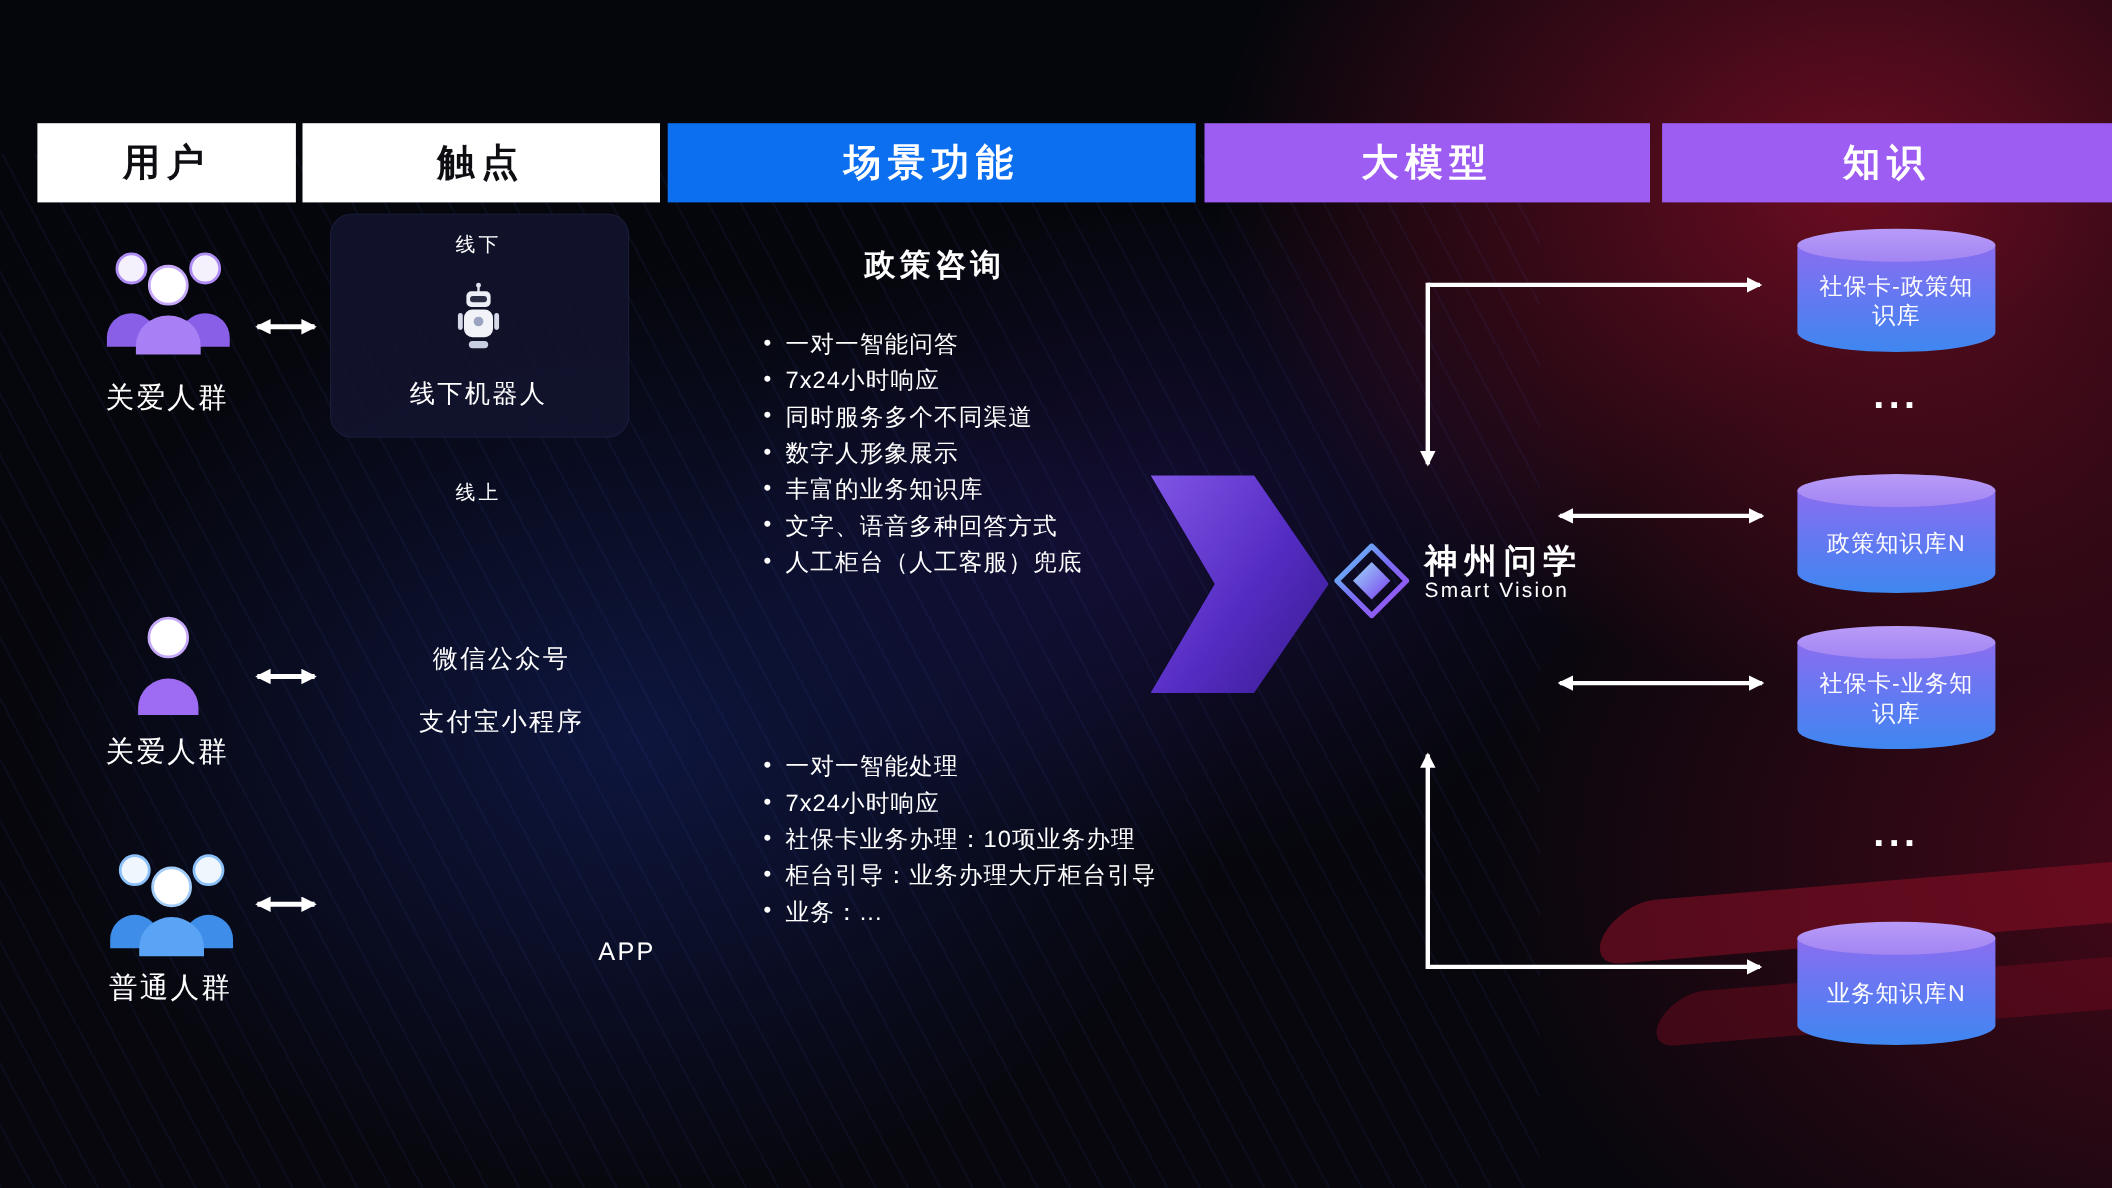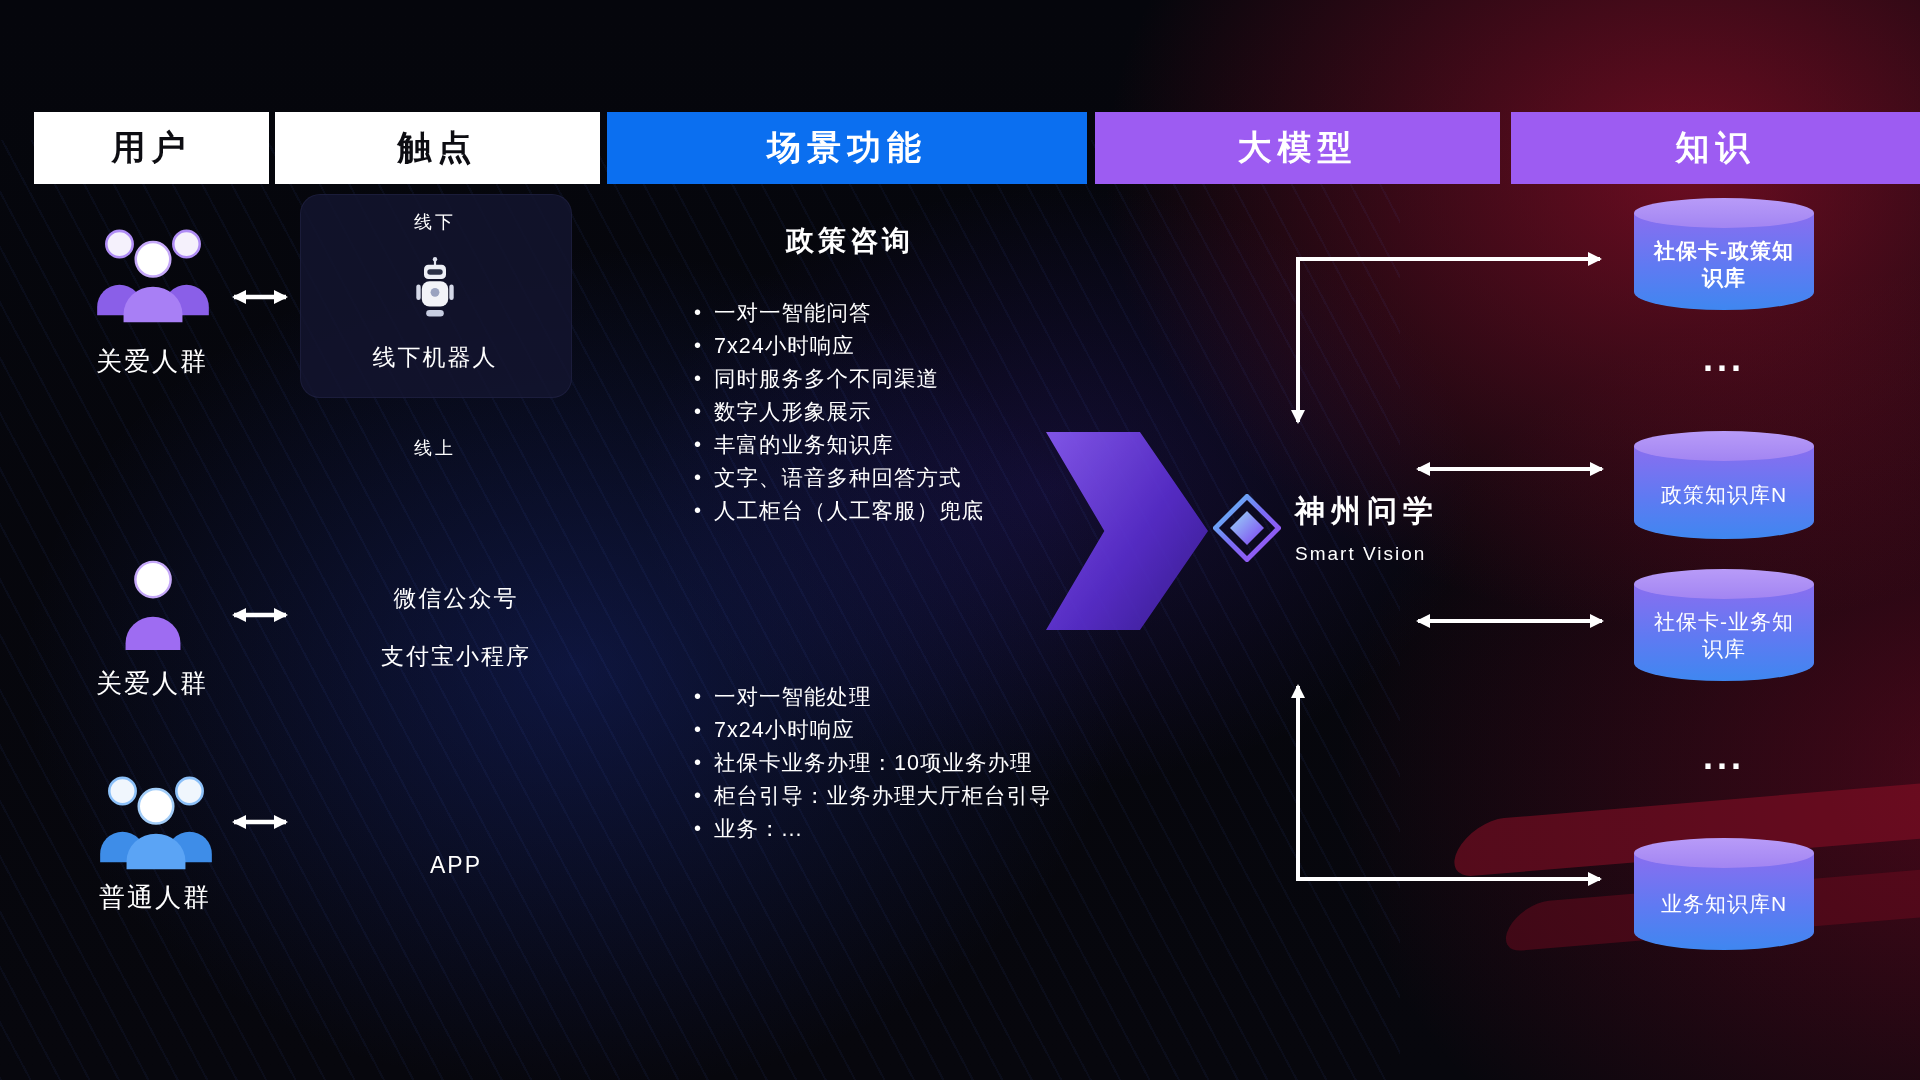--- a/index.html
+++ b/index.html
@@ -42,21 +42,21 @@
   .scn-list li::before{content:"•";margin-right:12px;font-size:20px;}
 
   .big-arrow{position:absolute;left:1046px;top:432px;width:162px;height:198px;
     background:linear-gradient(125deg,#8a5cf6 0%,#5b2fd0 55%,#3a1f96 100%);
     clip-path:polygon(0 0,58% 0,100% 50%,58% 100%,0 100%,36% 50%);
     opacity:0.92;filter:drop-shadow(0 0 26px rgba(120,70,240,0.55));}
 
   .logo-wrap{position:absolute;left:1213px;top:494px;display:flex;align-items:flex-start;}
   .logo-text{margin-left:14px;}
   .logo-name{font-size:30px;font-weight:bold;letter-spacing:6px;line-height:1.1;}
-  .logo-sub{font-size:19px;letter-spacing:2px;margin-top:16px;}
+  .logo-sub{font-size:19px;letter-spacing:2px;margin-top:0;}
 
   .cyl{position:absolute;left:1634px;width:180px;height:112px;}
   .cyl .body{position:absolute;left:0;right:0;top:15px;bottom:0;
     background:linear-gradient(180deg,#8a6ef0 0%,#5f7af2 55%,#3f87f0 100%);
     border-radius:0 0 50% 50% / 0 0 18px 18px;}
   .cyl .top{position:absolute;left:0;right:0;top:0;height:30px;border-radius:50%;
     background:linear-gradient(180deg,#b89bf8,#a285f2);}
   .cyl .lbl{position:absolute;left:0;right:0;top:20px;bottom:0;display:flex;align-items:center;justify-content:center;
     text-align:center;font-size:21px;line-height:1.3;padding:0 14px;letter-spacing:1px;}
   .dots{position:absolute;left:1634px;width:180px;text-align:center;font-size:36px;font-weight:bold;letter-spacing:4px;}
@@ -116,21 +116,21 @@
     <rect x="8" y="23" width="24" height="23" rx="7" fill="#f2f3f8"></rect>
     <circle cx="20" cy="33" r="4" fill="#9aa3c0"></circle>
     <rect x="12" y="49" width="16" height="6" rx="3" fill="#c8cee2"></rect>
   </svg>
   <div class="card-line t-mid" style="top:342px;">线下机器人</div>
 
   <div class="card-line t-big" style="top:436px;">线上</div>
 
   <div class="channel" style="top:583px;">微信公众号</div>
   <div class="channel" style="top:641px;">支付宝小程序</div>
-  <div class="channel" style="top:852px;">APP</div>
+  <div class="channel" style="top:852px;text-align:right;">APP</div>
 
   <div class="scn-title" style="left:690px;top:222px;">政策咨询</div>
   <ul class="scn-list" style="left:694px;top:296px;">
     <li>一对一智能问答</li>
     <li>7x24小时响应</li>
     <li>同时服务多个不同渠道</li>
     <li>数字人形象展示</li>
     <li>丰富的业务知识库</li>
     <li>文字、语音多种回答方式</li>
     <li>人工柜台（人工客服）兜底</li>
@@ -161,21 +161,21 @@
       </defs>
       <polygon points="28,2 54,28 28,54 2,28" fill="none" stroke="url(#lg1)" stroke-width="4"></polygon>
       <polygon points="28,14 42,28 28,42 14,28" fill="url(#lg2)"></polygon>
     </svg>
     <div class="logo-text">
       <div class="logo-name">神州问学</div>
       <div class="logo-sub">Smart Vision</div>
     </div>
   </div>
 
-  <div class="cyl" style="top:198px;font-weight:bold;">
+  <div class="cyl" style="top:208px;">
     <div class="body"></div>
     <div class="top"></div>
     <div class="lbl">社保卡-政策知识库</div>
   </div>
   <div class="dots" style="top:338px;">...</div>
   <div class="cyl" style="top:431px;height:108px;">
     <div class="body"></div>
     <div class="top"></div>
     <div class="lbl">政策知识库N</div>
   </div>

